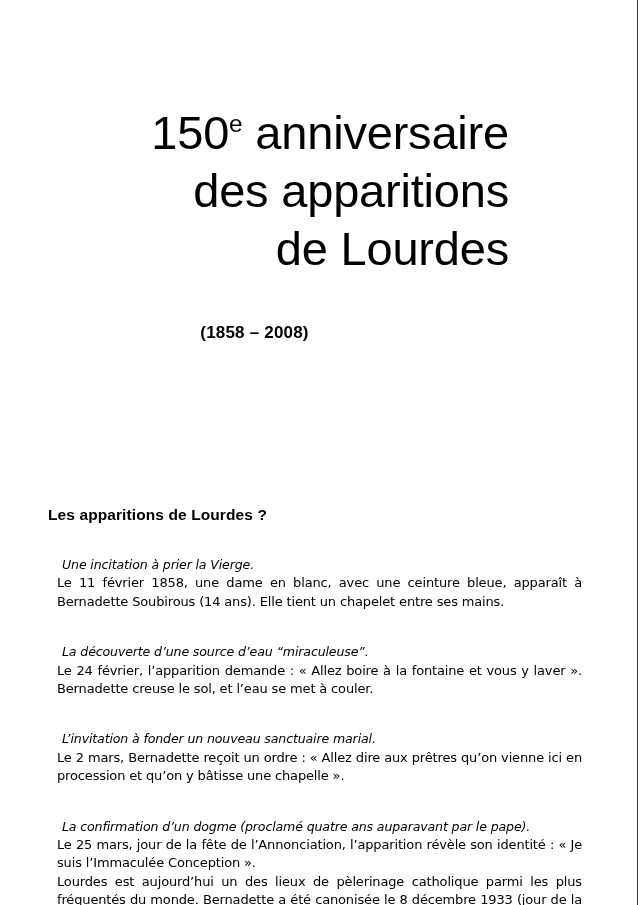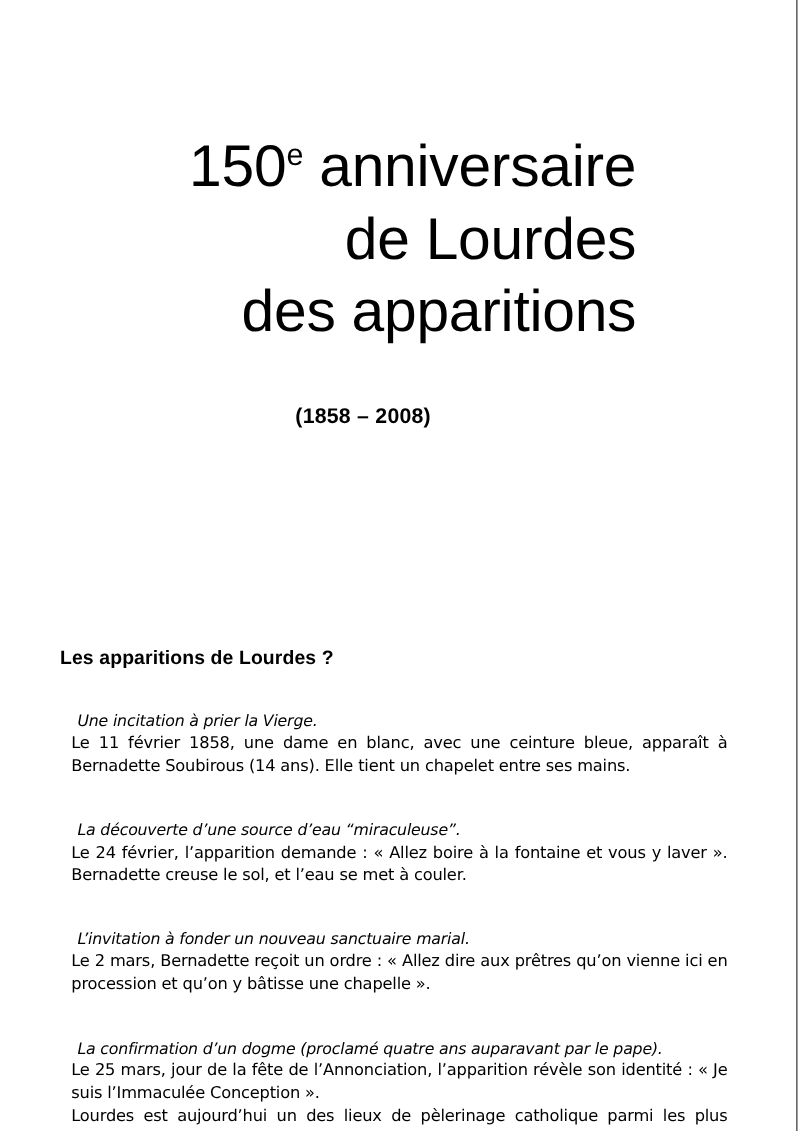--- a/index.html
+++ b/index.html
@@ -61,37 +61,36 @@
     position: absolute;
     left: 0;
     top: 323px;
     width: 509px;
     text-align: center;
     font-family: "Liberation Sans", sans-serif;
     font-size: 17px;
     font-weight: bold;
     letter-spacing: 0.2px;
     color: #000;
-    padding-left: 36px;
   }
 
   
   .section {
     position: absolute;
     left: 48px;
     top: 506px;
     width: 534px;
   }
 
   .section-heading {
     font-family: "Liberation Sans", sans-serif;
     font-size: 15.5px;
     font-weight: bold;
     letter-spacing: 0.1px;
-    margin: 12px 0 7px 0;
+    margin: 0 0 7px 0;
     color: #000;
   }
 
   .body-wrap {
     margin-left: 9px;
     width: 525px;
   }
 
   p {
     margin: 0;
@@ -125,22 +124,22 @@
 </style>
 </head>
 <body>
 
 <div class="page">
 
   <div class="page-edge-right"></div>
 
   <div class="title-block">
     <div class="title-line"><span>150</span><sup>e</sup><span> anniversaire</span></div>
+    <div class="title-line">des apparitions</div>
     <div class="title-line">de Lourdes</div>
-    <div class="title-line">des apparitions</div>
   </div>
 
   <div class="subtitle">(1858 – 2008)</div>
 
   <div class="section">
 
     <h2 class="section-heading">Les apparitions de Lourdes ?</h2>
 
     <div class="body-wrap">
 

